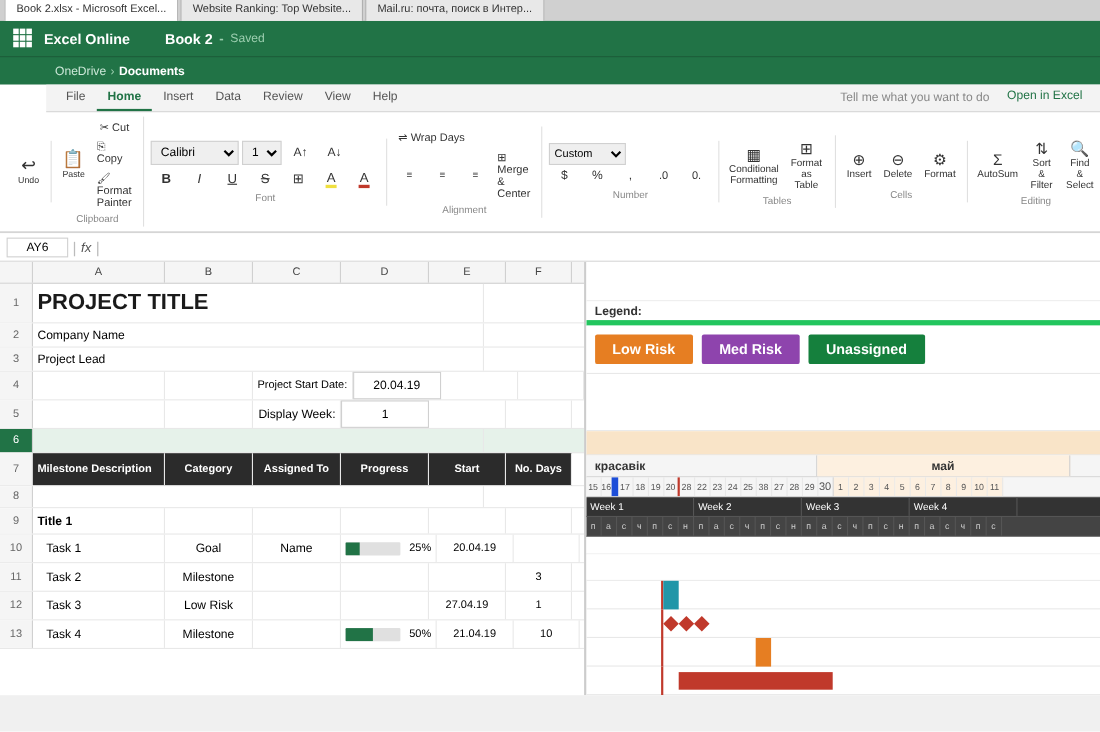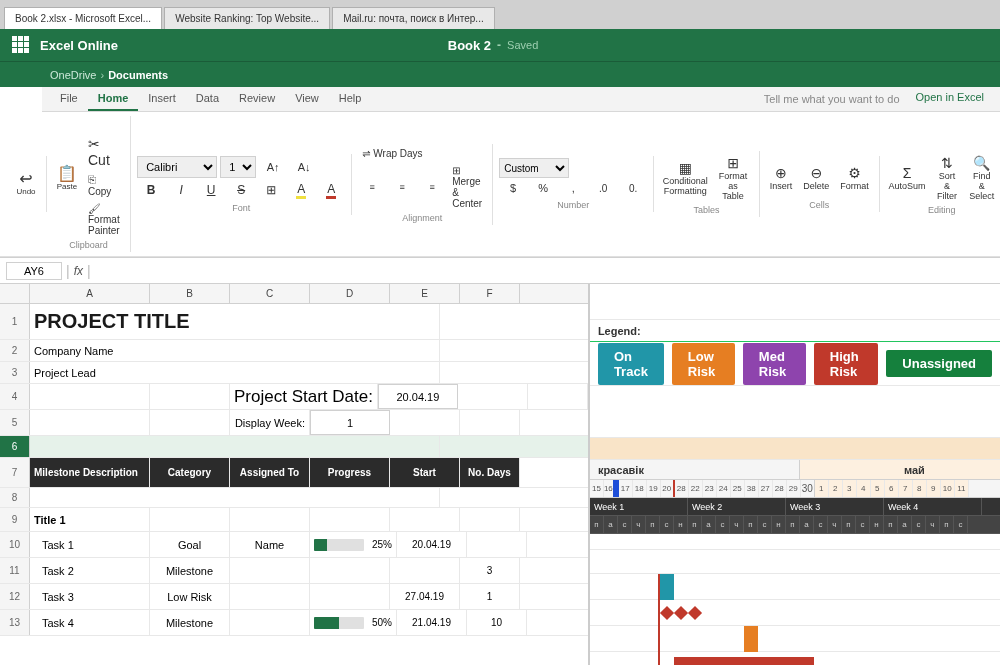--- a/index.html
+++ b/index.html
@@ -9,21 +9,21 @@
       width: 1000px;
       height: 665px;
       overflow: hidden;
       font-size: 11px;
     }
 
     
     .browser-tabs {
       display: flex;
       background: #d0d0d0;
-      height: 29px;
+      height: 19px;
       align-items: flex-end;
       padding-left: 4px;
     }
     .browser-tab {
       background: #e8e8e8;
       border: 1px solid #b0b0b0;
       border-bottom: none;
       padding: 4px 10px;
       font-size: 10px;
       color: #333;
@@ -44,21 +44,22 @@
     
     .excel-titlebar {
       background: #217346;
       color: white;
       height: 32px;
       display: flex;
       align-items: center;
       padding: 0 12px;
       font-size: 12px;
       font-weight: 600;
-      justify-content: space-between;
+      justify-content: flex-start;
+      gap: 32px;
     }
     .excel-titlebar-left {
       display: flex;
       align-items: center;
       gap: 10px;
     }
     .excel-grid-icon {
       width: 18px;
       height: 18px;
       display: grid;
@@ -354,21 +355,21 @@
       <span class="ribbon-group-label"></span>
     </div>
 
     <div class="ribbon-group">
       <div class="ribbon-group-inner">
         <div class="ribbon-btn">
           <span class="ribbon-icon">📋</span>
           <span style="font-size:8px;">Paste</span>
         </div>
         <div style="display:flex;flex-direction:column;gap:2px;">
-          <div class="ribbon-btn" style="font-size:14px;margin-top:16px;">✂ Cut</div>
+          <div class="ribbon-btn" style="font-size:10px;">✂ Cut</div>
           <div class="ribbon-btn" style="font-size:10px;">⎘ Copy</div>
           <div class="ribbon-btn" style="font-size:10px;">🖌 Format Painter</div>
         </div>
       </div>
       <span class="ribbon-group-label">Clipboard</span>
     </div>
 
     <div class="ribbon-group">
       <div style="display:flex;flex-direction:column;gap:2px;">
         <div style="display:flex;gap:3px;align-items:center;">
@@ -513,21 +514,21 @@
       <div class="row-num">3</div>
       <div class="sheet-cell" style="min-width:410px;font-size:11px;">
         <span>Project Lead</span>
       </div>
     </div>
 
     <div class="sheet-row" style="height:26px;">
       <div class="row-num">4</div>
       <div class="sheet-cell" style="min-width:120px;"></div>
       <div class="sheet-cell" style="min-width:80px;"></div>
-      <div class="sheet-cell right" style="min-width:80px;font-size:17px;">
+      <div class="sheet-cell right" style="min-width:80px;font-size:10px;">
         <span>Project Start Date:</span>
       </div>
       <div class="sheet-cell center" style="min-width:80px;border:1px solid #d0d0d0;font-size:11px;">
         <span>20.04.19</span>
       </div>
       <div class="sheet-cell" style="min-width:70px;"></div>
       <div class="sheet-cell" style="min-width:60px;"></div>
     </div>
 
     <div class="sheet-row" style="height:26px;">
@@ -623,29 +624,27 @@
       <div class="sheet-cell center" style="min-width:70px;font-size:10px;">21.04.19</div>
       <div class="sheet-cell center" style="min-width:60px;font-size:10px;">10</div>
     </div>
 
   </div>
 
   <div style="flex:1;overflow:hidden;border-left:2px solid #ccc;">
 
     <div style="height:36px;background:white;border-bottom:1px solid #e8e8e8;"></div>
 
-    <div style="height:22px;background:white;border-bottom:1px solid #22c55e;display:flex;align-items:center;padding:0 8px;">
+    <div style="height:22px;background:white;border-bottom:5px solid #22c55e;display:flex;align-items:center;padding:0 8px;">
       <span style="font-size:11px;font-weight:600;color:#333;">Legend:</span>
     </div>
 
     <div style="height:44px;background:white;border-bottom:1px solid #e8e8e8;display:flex;align-items:center;padding:0 8px;gap:8px;">
-      <div class="legend-badge" style="background:#2196a8;">On Track</div>
       <div class="legend-badge" style="background:#e67e22;">Low Risk</div>
       <div class="legend-badge" style="background:#8e44ad;">Med Risk</div>
-      <div class="legend-badge" style="background:#c0392b;">High Risk</div>
       <div class="legend-badge" style="background:#15803d;">Unassigned</div>
     </div>
 
     <div style="height:52px;background:white;border-bottom:1px solid #e8e8e8;"></div>
 
     <div style="height:22px;background:#f9e4c8;border-bottom:1px solid #e8e8e8;"></div>
 
     <div style="display:flex;background:#f5f5f5;border-bottom:1px solid #d0d0d0;height:20px;">
       <div style="min-width:210px;border-right:1px solid #d0d0d0;display:flex;align-items:center;padding:0 8px;font-size:11px;font-weight:600;color:#333;">красавік</div>
       <div style="min-width:230px;border-right:1px solid #d0d0d0;display:flex;align-items:center;justify-content:center;font-size:11px;font-weight:600;color:#333;background:#fdf0e0;">май</div>

